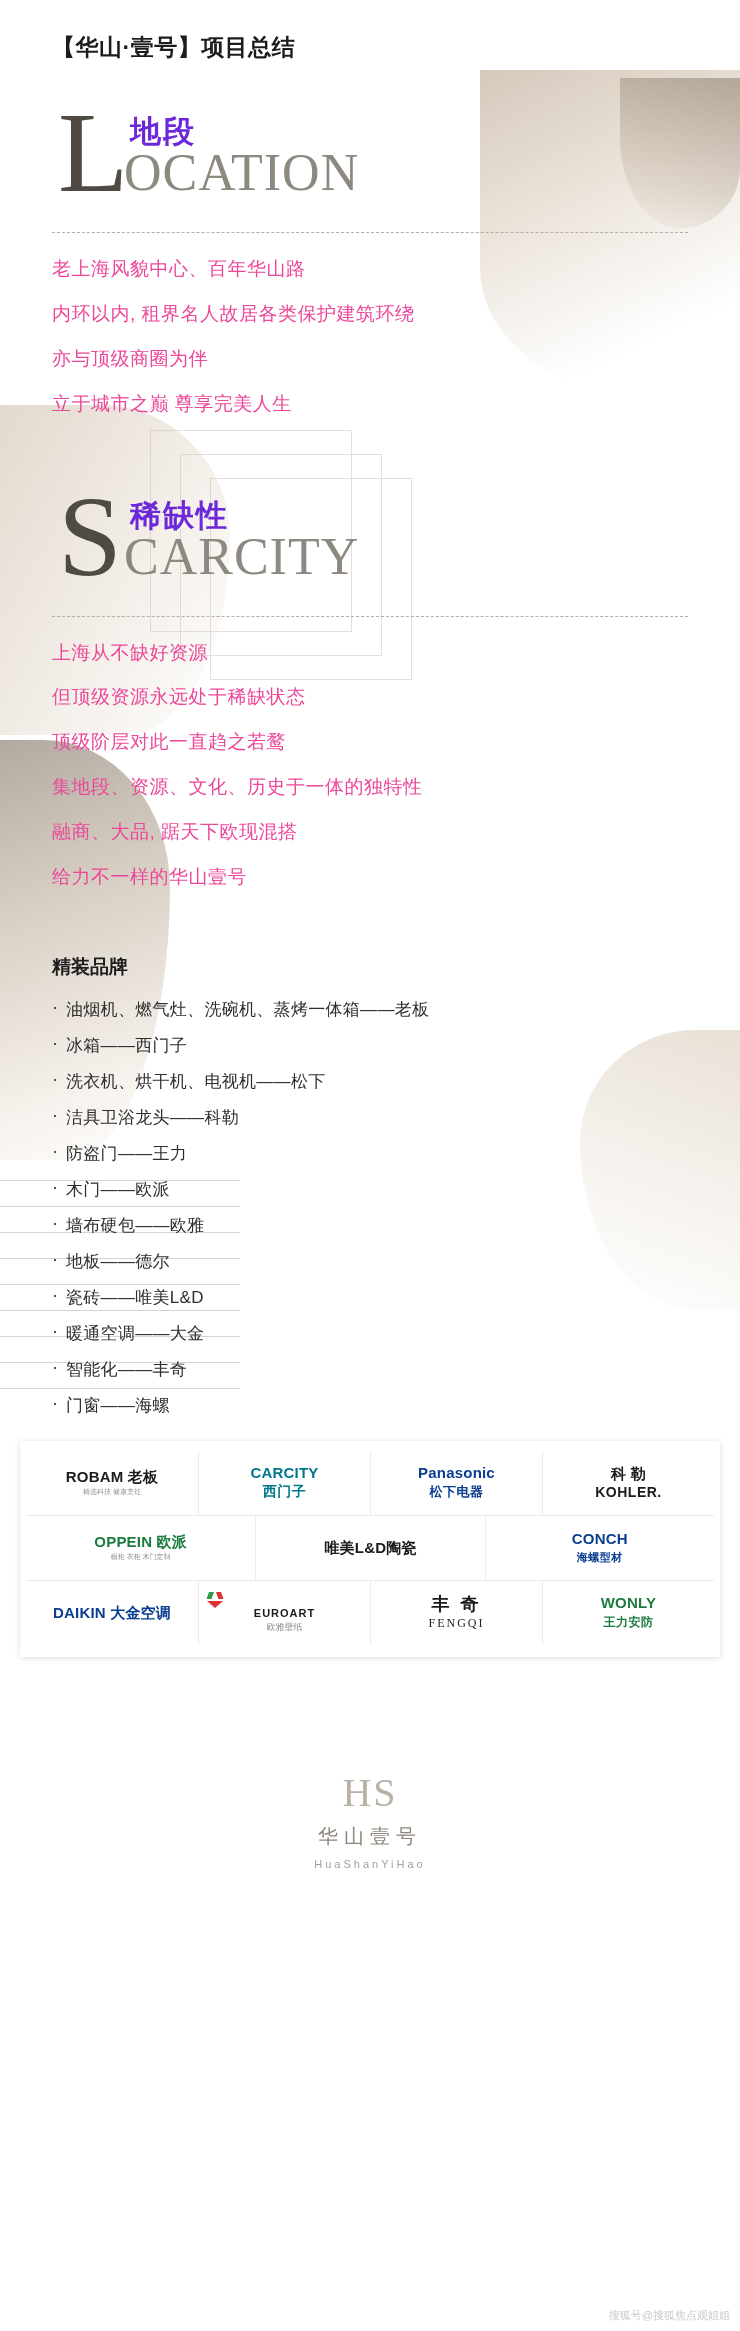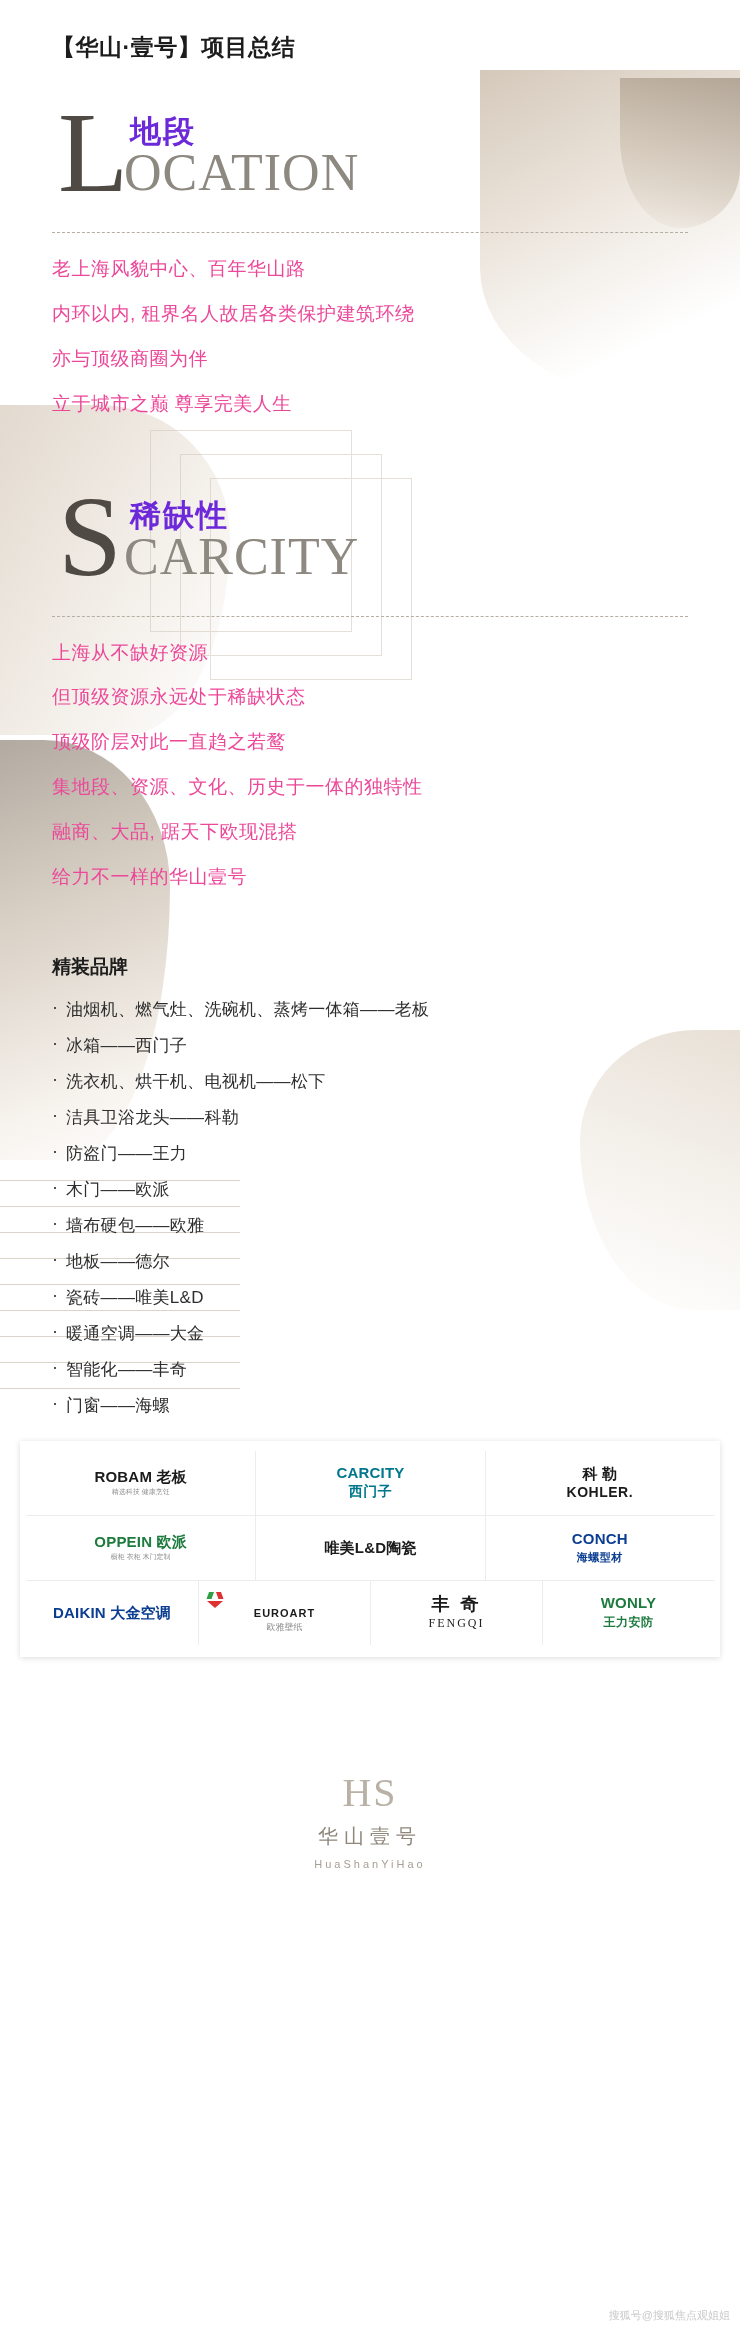--- a/index.html
+++ b/index.html
@@ -379,20 +379,24 @@
     <div class="logo-row">
       <div class="logo-cell">
         <span class="lg-main dark">ROBAM 老板</span>
         <span class="lg-sub tiny">精选科技  健康烹饪</span>
       </div>
       <div class="logo-cell">
         <span class="lg-main teal">CARCITY</span>
         <span class="lg-sub" style="color:#00788c;font-size:14px;font-weight:bold">西门子</span>
       </div>
       <div class="logo-cell">
+        <span class="lg-main blue">Panasonic</span>
+        <span class="lg-sub" style="color:#0b3d91;font-size:13px;font-weight:bold">松下电器</span>
+      </div>
+      <div class="logo-cell">
         <span class="lg-main dark">科 勒</span>
         <span class="lg-sub" style="color:#1b1b1b;font-size:14px;font-weight:bold">KOHLER.</span>
       </div>
     </div>
 
     <div class="logo-row">
       <div class="logo-cell">
         <span class="lg-main green">OPPEIN 欧派</span>
         <span class="lg-sub tiny">橱柜 衣柜 木门定制</span>
       </div>

